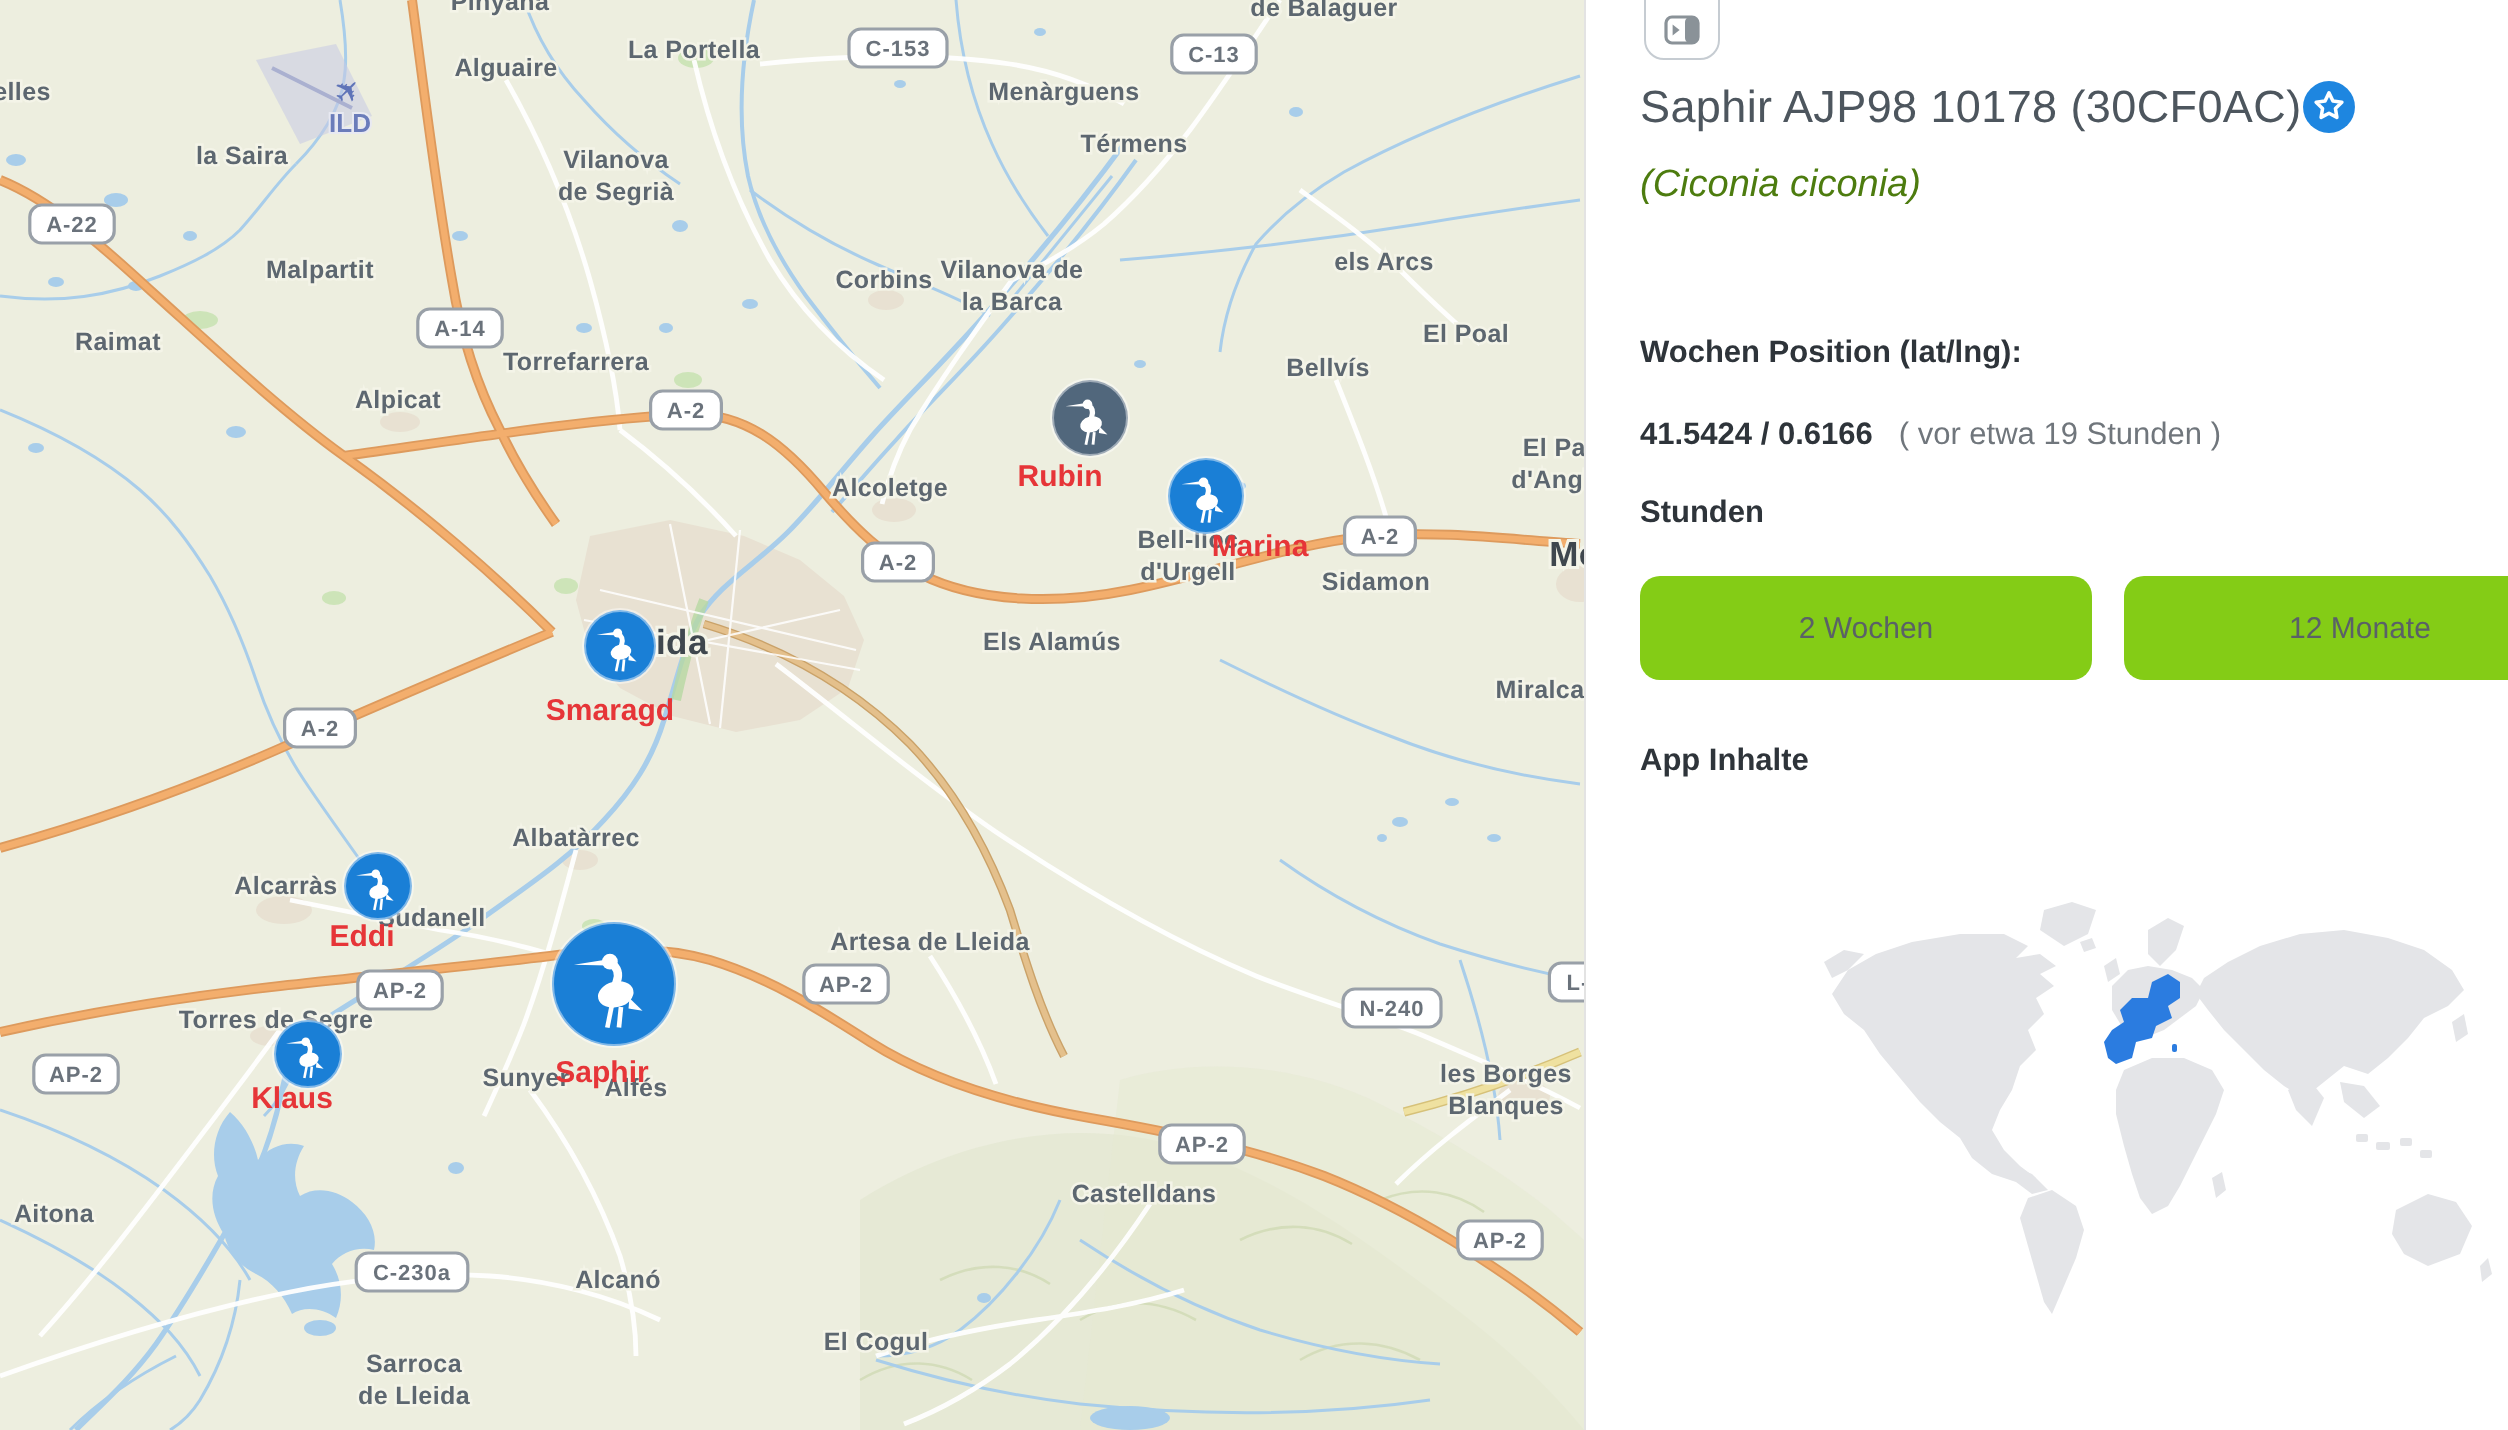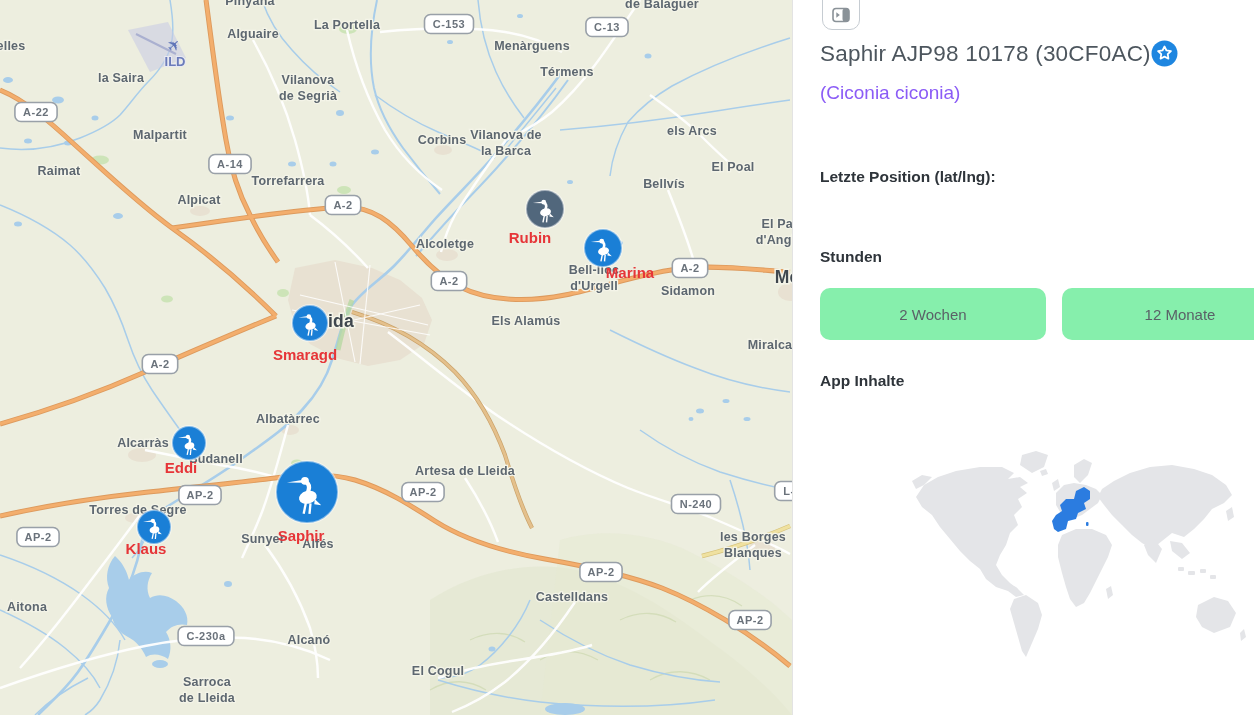--- a/index.html
+++ b/index.html
@@ -15,29 +15,29 @@
   .badge-text{font-size:11px;font-weight:700;fill:#6a727b;text-anchor:middle;letter-spacing:.5px;}
   .mlabel{font-size:15px;font-weight:700;fill:#e63538;text-anchor:middle;}
   
   .sidebar{position:absolute;left:800px;top:0;width:454px;height:715px;background:#fff;}
   .collapse-btn{position:absolute;left:22px;top:-16px;width:38px;height:46px;background:#fff;
     border:1.6px solid #c6ccd2;border-radius:10px;cursor:pointer;display:flex;align-items:flex-end;
     justify-content:center;padding-bottom:6px;box-sizing:border-box;}
   .title-row{position:absolute;left:20px;top:40px;display:flex;align-items:center;gap:0;}
   .title-row h1{margin:0;font-size:22.5px;font-weight:400;color:#4d565e;letter-spacing:.2px;white-space:nowrap;}
   .fav{width:27px;height:27px;display:inline-block;cursor:pointer;}
-  .subtitle{position:absolute;left:20px;top:82px;font-size:19px;color:#8b5cf6;}
+  .subtitle{position:absolute;left:20px;top:82px;font-size:19px;color:#4d7c0f;font-style:italic;}
   .h-label{position:absolute;left:20px;font-size:15.5px;font-weight:700;color:#2e343a;}
   .pos-label{top:168px;}
   .coords{position:absolute;left:20px;top:209px;font-size:15.5px;color:#2e343a;white-space:nowrap;}
   .coords b{font-weight:700;}
   .coords .ago{font-weight:400;color:#70767c;margin-left:13px;}
   .tracks-label{top:248px;}
   .btn-row{position:absolute;left:20px;top:288px;display:flex;gap:16px;width:520px;}
-  .track-btn{height:52px;border:none;border-radius:10px;background:#86efac;color:#5a6167;
+  .track-btn{height:52px;border:none;border-radius:10px;background:#84cc16;color:#5a6167;
     font-size:15px;font-family:"Liberation Sans",sans-serif;cursor:pointer;}
   .track-btn.b1{width:226px;}
   .track-btn.b2{width:236px;}
   .app-label{top:372px;text-align:center;}
   .world-map{position:absolute;left:110px;top:437px;width:344px;height:224px;}
 </style>
 </head>
 <body>
 
 <div class="map-wrap">
@@ -371,21 +371,24 @@
     <span class="fav">
       <svg width="27" height="27" viewBox="0 0 26 26">
         <circle cx="13" cy="13" r="12.5" fill="#1e86e0"></circle>
         <path d="M13 6.2 L14.9 10.1 L19.2 10.7 L16.1 13.7 L16.8 18 L13 16 L9.2 18 L9.9 13.7 L6.8 10.7 L11.1 10.1 Z" fill="none" stroke="#fff" stroke-width="1.7" stroke-linejoin="round"></path>
       </svg>
     </span>
   </div>
 
   <div class="subtitle">(Ciconia ciconia)</div>
 
-  <div class="h-label pos-label">Letzte Position (lat/lng):</div>
+  <div class="h-label pos-label">Wochen Position (lat/lng):</div>
+  <div class="coords">
+    <b>41.5424 / 0.6166</b><span class="ago">( vor etwa 19 Stunden )</span>
+  </div>
 
   <div class="h-label tracks-label">Stunden</div>
   <div class="btn-row">
     <button class="track-btn b1">2 Wochen</button>
     <button class="track-btn b2">12 Monate</button>
   </div>
 
   <div class="h-label app-label">App Inhalte</div>
 
   <div class="world-map">

